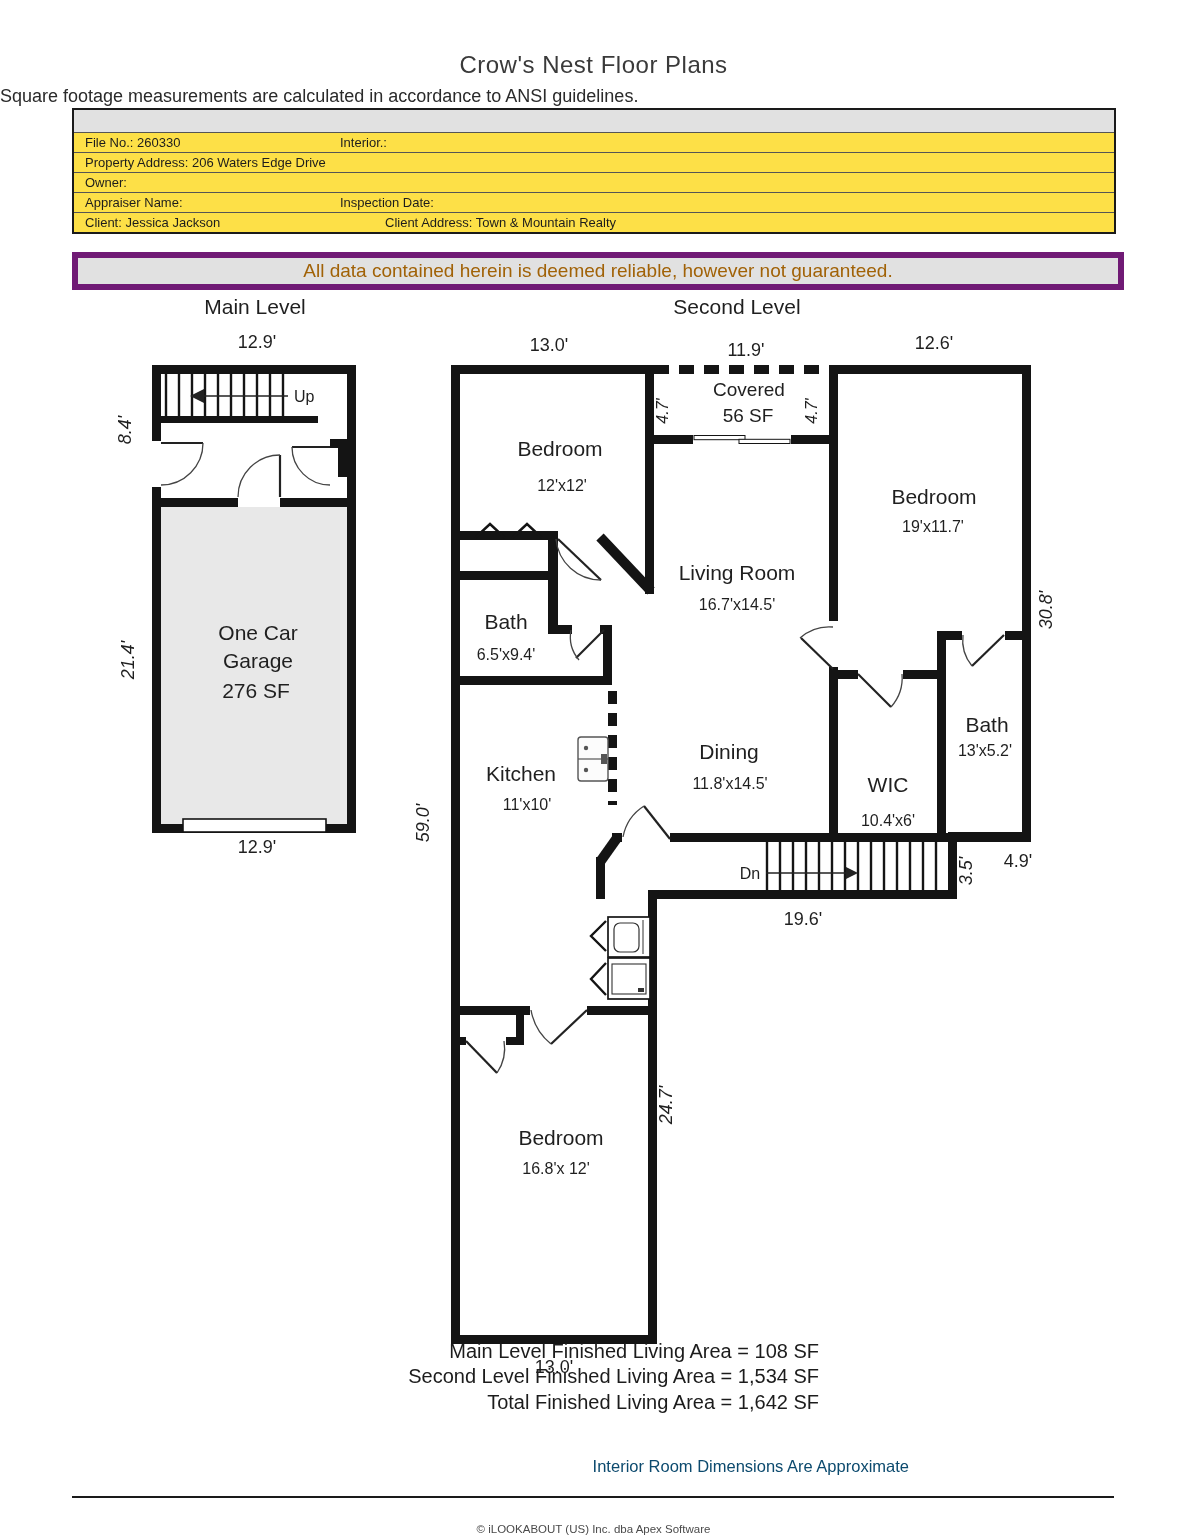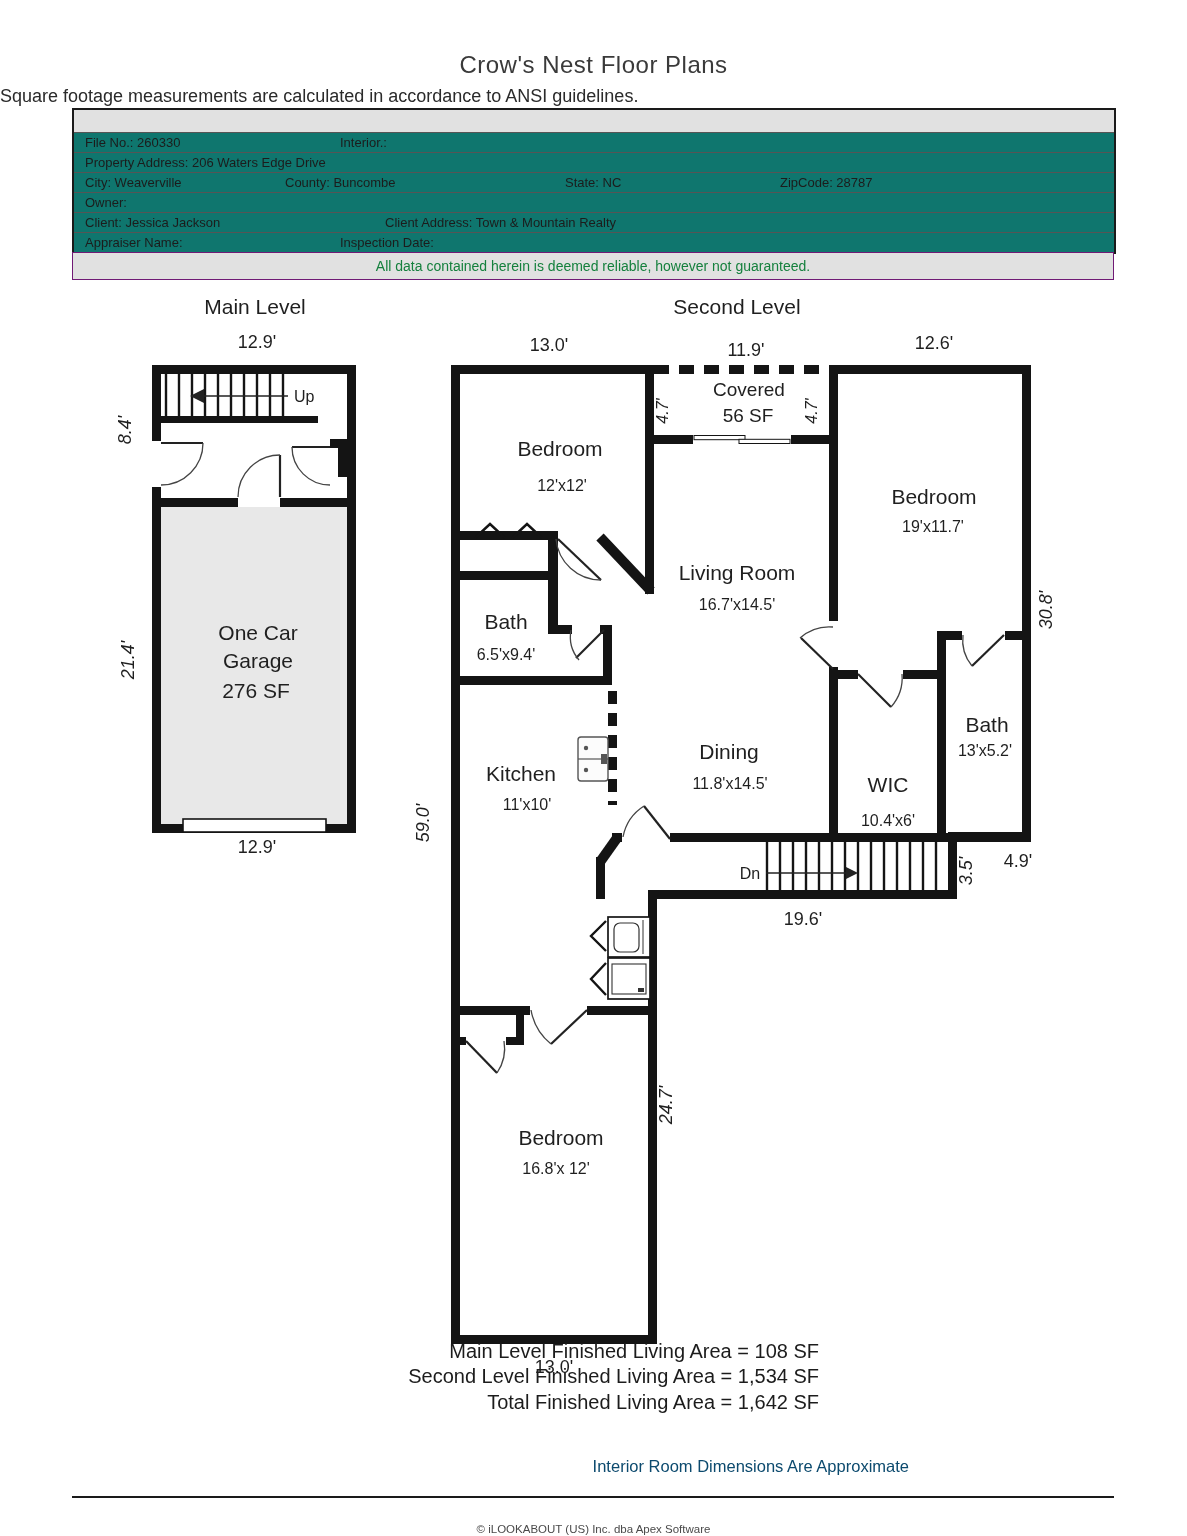--- a/index.html
+++ b/index.html
@@ -1,27 +1,27 @@
 <!DOCTYPE html>
 <html><head>
 <meta charset="utf-8">
 <style>
   html,body{margin:0;padding:0;background:#fff;}
   .page{position:relative;width:1187px;height:1536px;background:#fff;overflow:hidden;
         font-family:"Liberation Sans",sans-serif;color:#1c1c1c;margin-top:33px;}
   .abs{position:absolute;}
   .hdr-title{left:0;top:18px;width:1187px;text-align:center;font-size:24px;letter-spacing:.5px;color:#3a3a3a;font-weight:500;}
   .hdr-sub{left:0;top:53px;width:1187px;text-align:left;font-size:18px;color:#2a2a2a;}
-  .info-table{left:72px;top:75px;width:1040px;border:2px solid #1a1a1a;background:#0f766e;font-size:13px;}
+  .info-table{left:72px;top:75px;width:1040px;border:2px solid #1a1a1a;background:#fde047;font-size:13px;}
   .tband{height:22px;background:#e1e1e1;border-bottom:1px solid #555;}
   .trow{position:relative;height:19px;border-bottom:1px solid #555;}
   .trow:last-child{border-bottom:none;}
   .trow span{position:absolute;top:2px;white-space:nowrap;}
-  .banner{left:72px;top:219px;width:1040px;height:26px;background:#e1e1e1;border:1px solid #701a75;
-          text-align:center;line-height:26px;font-size:14px;color:#15803d;}
+  .banner{left:72px;top:219px;width:1040px;height:26px;background:#e1e1e1;border:6px solid #701a75;
+          text-align:center;line-height:26px;font-size:19px;color:#a16207;}
   svg.plan{left:0;top:0;width:1187px;height:1536px;}
   svg text{font-family:"Liberation Sans",sans-serif;fill:#1f1f1f;}
   .rm{font-size:21px;}
   .rm2{font-size:16px;}
   .rmc{font-size:19px;}
   .dim{font-size:18px;}
   .dimv{font-size:18px;font-style:italic;}
   .dims{font-size:16px;font-style:italic;}
   .lvl{font-size:21px;}
   .stair-lbl{font-size:16px;}
@@ -41,35 +41,29 @@
   <div class="abs info-table">
     <div class="tband"></div>
     <div class="trow">
       <span style="left:11px">File No.: 260330</span>
       <span style="left:266px">Interior.:</span>
     </div>
     <div class="trow">
       <span style="left:11px">Property Address: 206 Waters Edge Drive</span>
     </div>
     <div class="trow">
-      <span style="left:11px">City: Weaverville</span>
-      <span style="left:211px">County: Buncombe</span>
-      <span style="left:491px">State: NC</span>
-      <span style="left:706px">ZipCode: 28787</span>
-    </div>
-    <div class="trow">
       <span style="left:11px">Owner:</span>
+    </div>
+    <div class="trow">
+      <span style="left:11px">Appraiser Name:</span>
+      <span style="left:266px">Inspection Date:</span>
     </div>
     <div class="trow">
       <span style="left:11px">Client: Jessica Jackson</span>
       <span style="left:311px">Client Address: Town &amp; Mountain Realty</span>
-    </div>
-    <div class="trow">
-      <span style="left:11px">Appraiser Name:</span>
-      <span style="left:266px">Inspection Date:</span>
     </div>
   </div>
 
   <div class="abs banner">All data contained herein is deemed reliable, however not guaranteed.</div>
 
   <svg class="abs plan" viewBox="0 0 1187 1536">
 
     <g>
       <text class="lvl" x="255" y="281" text-anchor="middle">Main Level</text>
       <text class="dim" x="257" y="315" text-anchor="middle">12.9'</text>

